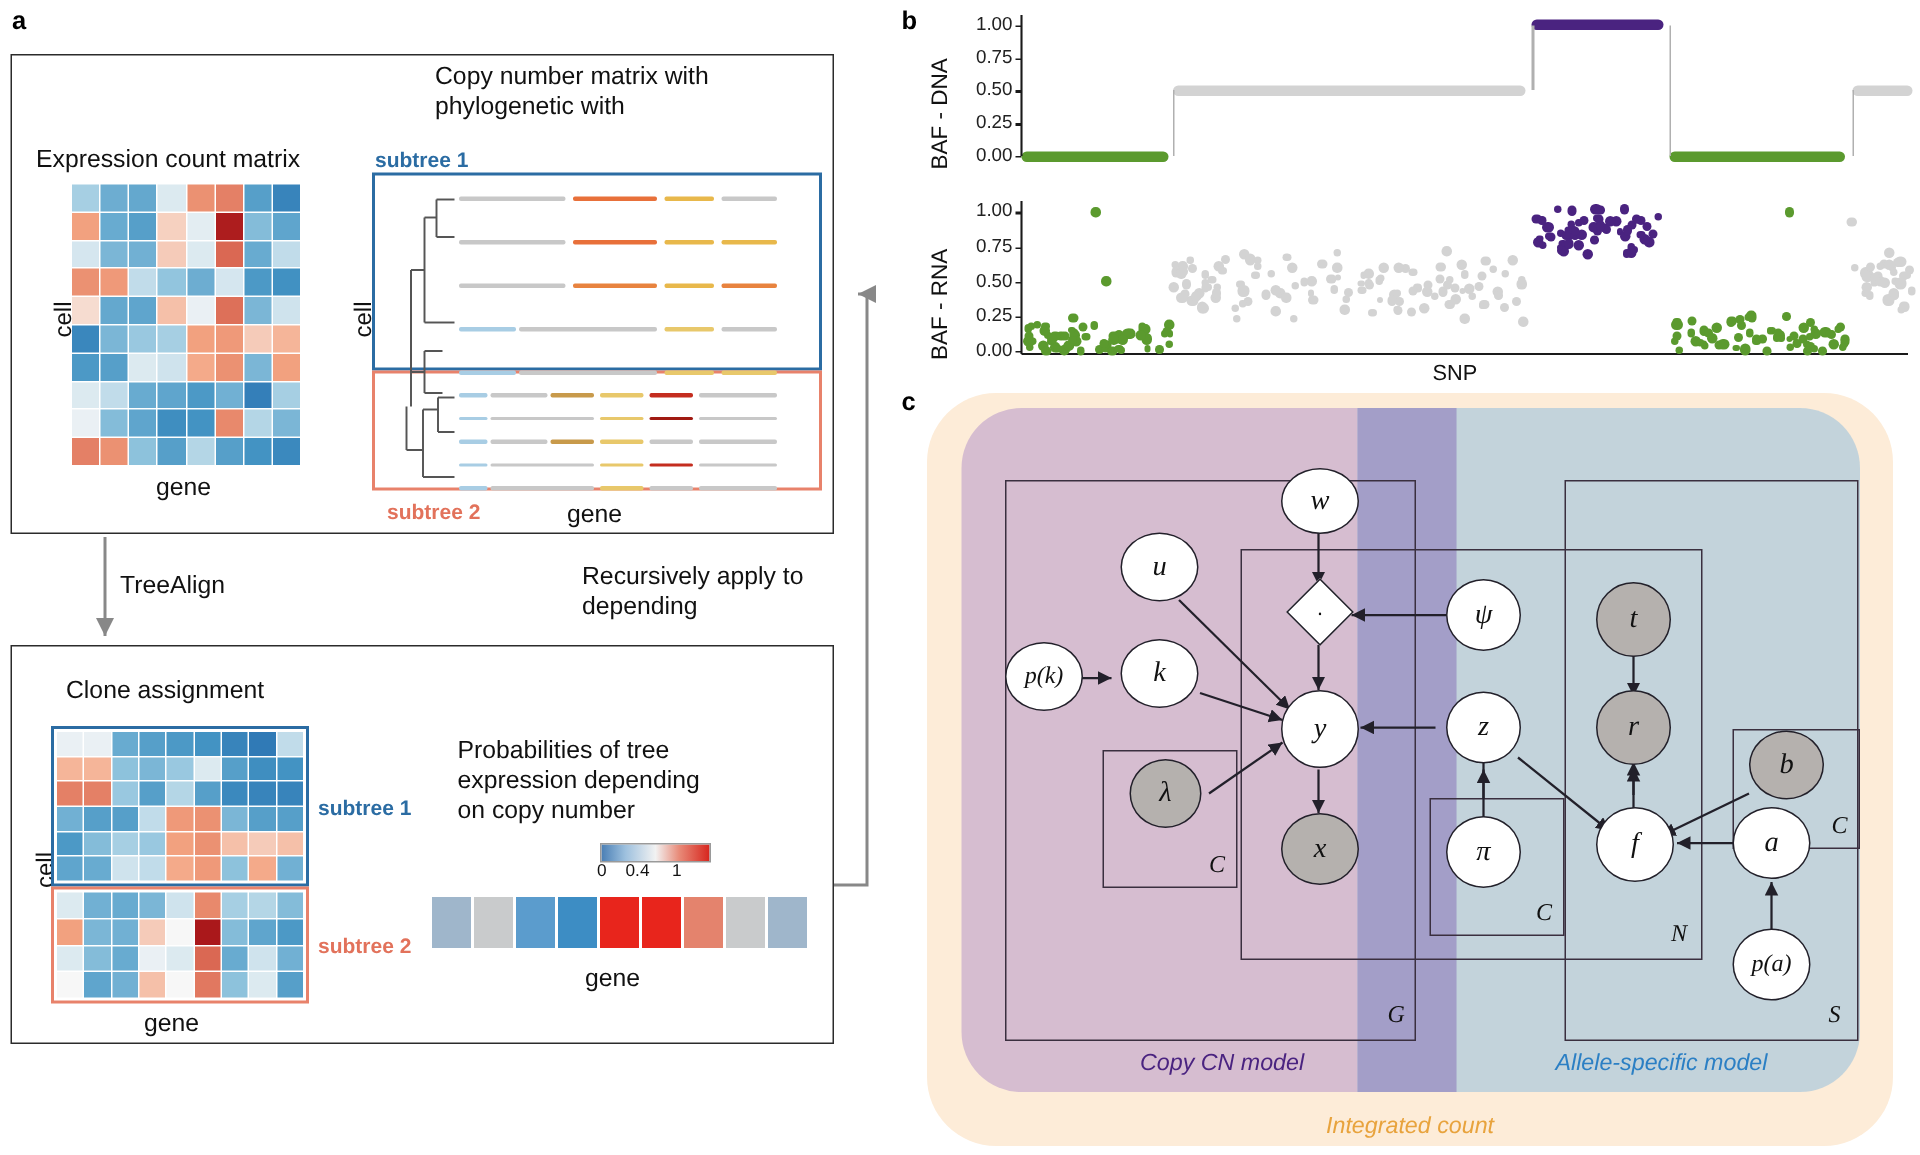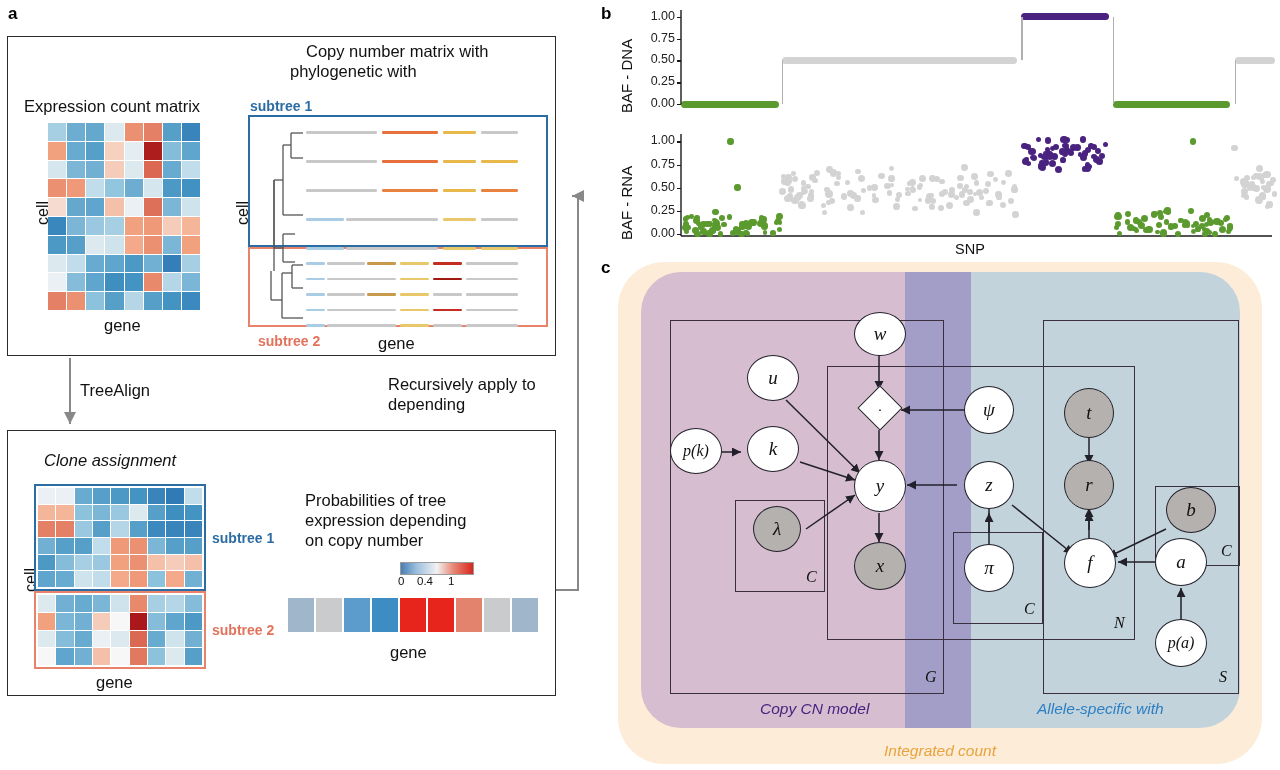--- a/index.html
+++ b/index.html
@@ -39,21 +39,21 @@
   .diamond span{transform:rotate(-45deg);font-size:15px;line-height:1;}
   .regionlab{position:absolute;font-style:italic;font-size:15.5px;font-family:"Liberation Sans",sans-serif;}
 </style>
 </head>
 <body>
 
 <div class="panel-letter" style="left:8px;top:4px;">a</div>
 
 <div class="box" style="left:7px;top:36px;width:549px;height:320px;"></div>
 
-<div class="cap" style="left:290px;top:41px;width:240px;margin-left:16px;">Copy number matrix with</div>
+<div class="cap" style="left:290px;top:41px;width:240px;">Copy number matrix with</div>
 <div class="cap" style="left:290px;top:61px;width:240px;">phylogenetic with</div>
 
 <div class="cap" style="left:24px;top:96px;width:230px;">Expression count matrix</div>
 
 <div class="vlabel" style="left:34px;top:225px;">cell</div>
 
 <div class="hm" id="hm-expression" style="left: 48px; top: 123px; width: 152px; height: 187px; grid-template-columns: repeat(8, 1fr); grid-template-rows: repeat(10, 1fr);">
     <div style="background: rgb(166, 207, 227);"></div>
     <div style="background: rgb(109, 173, 209);"></div>
     <div style="background: rgb(100, 168, 206);"></div>
@@ -192,21 +192,21 @@
 
 <div class="cap" style="left:378px;top:333px;">gene</div>
 <div class="subtree-lab st2" style="left:258px;top:333px;">subtree 2</div>
 
 <div class="cap" style="left:80px;top:380px;">TreeAlign</div>
 <div class="cap" style="left:388px;top:374px;width:180px;">Recursively apply to</div>
 <div class="cap" style="left:388px;top:394px;width:180px;">depending</div>
 
 <div class="box" style="left:7px;top:430px;width:549px;height:266px;"></div>
 
-<div class="cap" style="left:44px;top:450px;font-style:italic;">Clone assignment</div>
+<div class="cap" style="left:44px;top:450px;">Clone assignment</div>
 
 <div class="vlabel" style="left:22px;top:592px;">cell</div>
 
 <div class="tbox1" style="left:34px;top:484px;width:172px;height:107px;"></div>
 <div class="hm" id="hm-clone1" style="left: 38px; top: 488px; width: 164px; height: 99px; grid-template-columns: repeat(9, 1fr); grid-template-rows: repeat(6, 1fr);">
     <div style="background: rgb(234, 240, 244);"></div>
     <div style="background: rgb(234, 240, 244);"></div>
     <div style="background: rgb(104, 171, 208);"></div>
     <div style="background: rgb(86, 159, 201);"></div>
     <div style="background: rgb(76, 153, 198);"></div>
@@ -830,21 +830,21 @@
   </div>
 <div class="node" style="left:1155px;top:619px;width:52px;height:48px;font-size:16px;">
     <span>p(a)</span>
   </div>
 
 <div class="diamond" style="left:864px;top:392px;width:30px;height:30px;">
   <span>·</span>
 </div>
 
 <div class="regionlab" style="left:760px;top:700px;color:#4a2380;">Copy CN model</div>
-<div class="regionlab" style="left:1037px;top:700px;color:#2b7fc4;">Allele-specific with</div>
+<div class="regionlab" style="left:1037px;top:700px;color:#2b7fc4;">Allele-specific model</div>
 <div class="regionlab" style="left:884px;top:742px;color:#e8a33d;">Integrated count</div>
 
 <div class="cn-strip" style="left: 306px; top: 131px; width: 70.8px; background: rgb(200, 200, 200);"></div>
 <div class="cn-strip" style="left: 381.52px; top: 131px; width: 56.64px; background: rgb(232, 112, 58);"></div>
 <div class="cn-strip" style="left: 442.88px; top: 131px; width: 33.04px; background: rgb(232, 184, 75);"></div>
 <div class="cn-strip" style="left: 480.64px; top: 131px; width: 37.76px; background: rgb(200, 200, 200);"></div>
 <div class="cn-strip" style="left: 306px; top: 160px; width: 70.8px; background: rgb(200, 200, 200);"></div>
 <div class="cn-strip" style="left: 381.52px; top: 160px; width: 56.64px; background: rgb(232, 112, 58);"></div>
 <div class="cn-strip" style="left: 442.88px; top: 160px; width: 33.04px; background: rgb(232, 184, 75);"></div>
 <div class="cn-strip" style="left: 480.64px; top: 160px; width: 37.76px; background: rgb(232, 184, 75);"></div>

